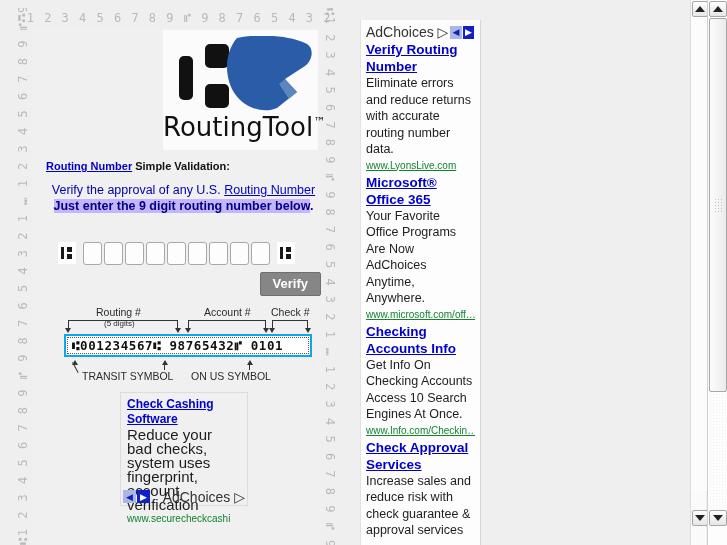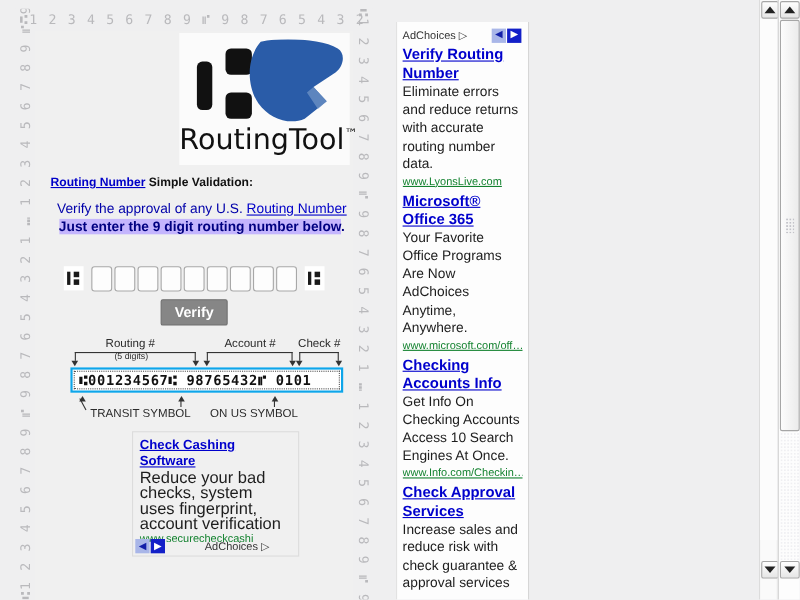--- a/index.html
+++ b/index.html
@@ -120,21 +120,21 @@
     background: #fdfdfd;
     border-radius: 3px;
     margin: 0 1px;
     flex: 0 0 auto;
     font-size: 13px; text-align: center;
     font-family: "Liberation Sans", sans-serif;
     padding: 0;
   }
   #verify-wrap {
     position: absolute; left: 0; top: 244px; width: 289px;
-    text-align: center;
+    text-align: right;
   }
   #verify-btn {
     display: inline-block;
     background: #868686;
     color: #ffffff;
     font-weight: bold; font-size: 13px;
     padding: 3px 12px 4px 12px;
     border: 1px solid #6f6f6f;
     border-radius: 2px;
     cursor: pointer;
@@ -182,21 +182,21 @@
     position: absolute; width: 0; height: 0;
     border-left: 3px solid transparent;
     border-right: 3px solid transparent;
     border-bottom: 5px solid #333;
   }
   .cd-diag { position: absolute; background: #333; height: 1px; }
 
   
   #inner-ad {
     position: absolute; left: 88px; top: 364px;
-    width: 152px; height: 114px;
+    width: 128px; height: 114px;
     background: #f0f0f0;
     border: 1px solid #dcdcdc;
     padding: 4px 6px 2px 6px;
   }
   .ad-title {
     color: #0000cc; font-weight: bold; font-size: 12px;
     text-decoration: underline; line-height: 15px;
     cursor: pointer; display: block;
   }
   .ad-body {
@@ -214,21 +214,21 @@
   }
   .navbtn {
     width: 13px; height: 13px;
     display: inline-flex; align-items: center; justify-content: center;
     font-size: 9px; font-family: "DejaVu Sans", sans-serif;
     cursor: pointer; margin-right: 1px;
   }
   .navbtn.prev { background: #a9b6e8; color: #1320a8; }
   .navbtn.next { background: #1320c8; color: #ffffff; }
   .adchoices {
-    font-size: 10px; color: #333; margin-left: auto; padding-right: 2px;
+    font-size: 14px; color: #333; margin-left: auto; padding-right: 2px;
     white-space: nowrap; cursor: pointer;
   }
 
   
   #right-col {
     position: absolute; left: 360px; top: 20px;
     width: 121px; height: 525px;
     background: #fdfdfd;
     border-left: 1px solid #e2e2e2;
     border-right: 1px solid #d6d6d6;

